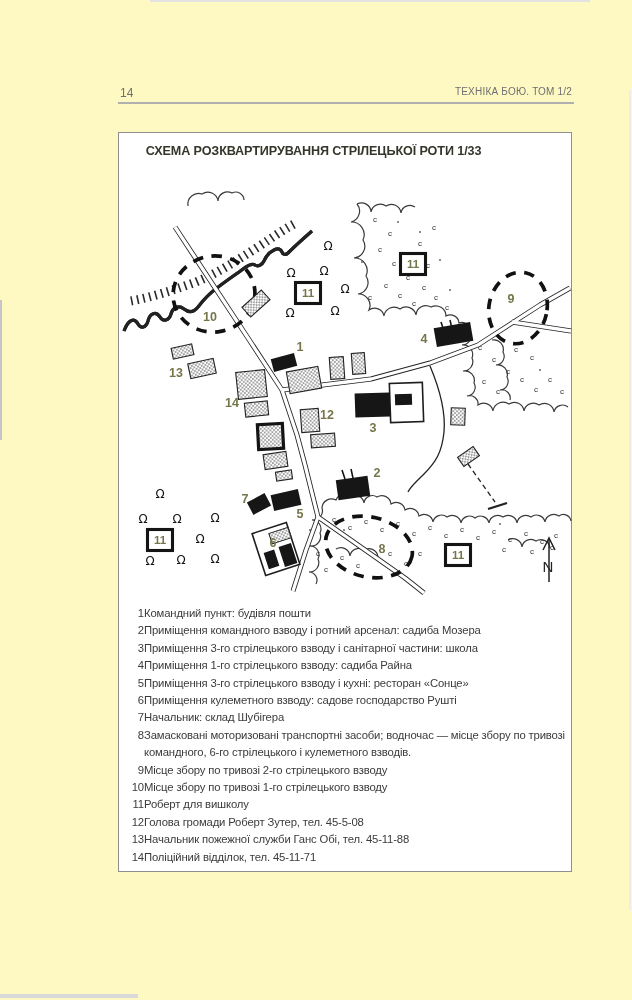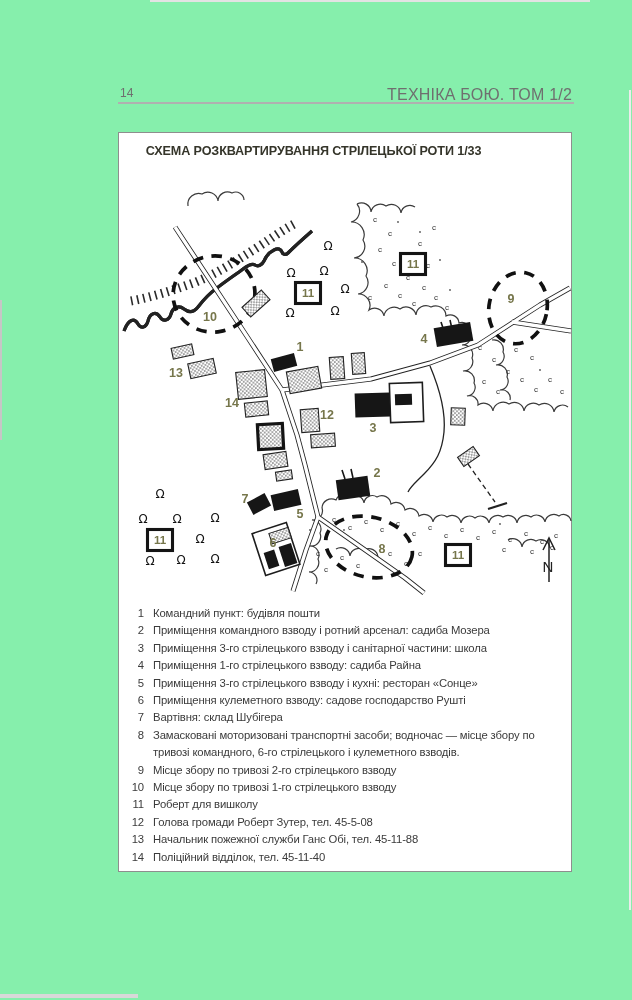--- a/index.html
+++ b/index.html
@@ -1,39 +1,39 @@
 <!DOCTYPE html>
 <html><head>
 <meta charset="utf-8">
 <style>
   html,body{margin:0;padding:0;background:#ffffff;}
-  #page{position:relative;width:632px;height:1000px;background:#86efac;overflow:hidden;
+  #page{position:relative;width:632px;height:1000px;background:#fef9c3;overflow:hidden;
         font-family:"Liberation Sans",sans-serif;}
   
   .edge-top{position:absolute;left:150px;top:0;width:440px;height:2px;background:#e3e3e3;}
   .edge-right{position:absolute;right:1px;top:90px;width:2px;height:820px;background:#ececec;}
   .edge-left{position:absolute;left:0;top:300px;width:2px;height:140px;background:#c6c6c6;}
   .edge-bottom{position:absolute;left:0;top:994px;width:138px;height:4px;background:#d8d8d8;}
 
   .header-pagenum{position:absolute;left:120px;top:86px;font-size:12px;color:#6f6f6f;}
-  .header-booktitle{position:absolute;right:60px;top:86px;font-size:16px;color:#6f6f6f;letter-spacing:.2px;}
+  .header-booktitle{position:absolute;right:60px;top:86px;font-size:10px;color:#6f6f6f;letter-spacing:.2px;}
   .header-rule{position:absolute;left:118px;top:102px;width:456px;height:2px;background:#b0b0b0;}
 
   .content-box{position:absolute;left:118px;top:132px;width:452px;height:738px;
                border:1.3px solid #8e8e8e;background:#fff;}
   .figure-title{position:absolute;left:118px;top:144px;width:391px;text-align:center;
                 font-size:12.6px;font-weight:bold;color:#35352a;letter-spacing:-0.1px;}
 
   .map-svg{position:absolute;left:0;top:0;width:632px;height:1000px;}
 
   .legend{position:absolute;left:118px;top:605px;width:448px;}
   .lrow{display:flex;align-items:flex-start;font-size:11.3px;line-height:17.4px;
         color:#3b3b3b;letter-spacing:-0.15px;}
   .lnum{flex:0 0 26px;text-align:right;}
-  .ltxt{margin-left:9px;flex:1;}
+  .ltxt{flex:1;}
 </style>
 </head>
 <body>
 
 <div id="page">
   <div class="edge-top"></div>
   <div class="edge-right"></div>
   <div class="edge-left"></div>
   <div class="edge-bottom"></div>
 
@@ -267,21 +267,21 @@
       <div class="lrow">
         <span class="lnum">5</span>
         <span class="ltxt">Приміщення 3-го стрілецького взводу і кухні: ресторан «Сонце»</span>
       </div>
       <div class="lrow">
         <span class="lnum">6</span>
         <span class="ltxt">Приміщення кулеметного взводу: садове господарство Рушті</span>
       </div>
       <div class="lrow">
         <span class="lnum">7</span>
-        <span class="ltxt">Вартівня: склад Шубігера</span>
+        <span class="ltxt">Начальник: склад Шубігера</span>
       </div>
       <div class="lrow">
         <span class="lnum">8</span>
         <span class="ltxt">Замасковані моторизовані транспортні засоби; водночас — місце збору по тривозі командного, 6-го стрілецького і кулеметного взводів.</span>
       </div>
       <div class="lrow">
         <span class="lnum">9</span>
         <span class="ltxt">Місце збору по тривозі 2-го стрілецького взводу</span>
       </div>
       <div class="lrow">
@@ -295,16 +295,16 @@
       <div class="lrow">
         <span class="lnum">12</span>
         <span class="ltxt">Голова громади Роберт Зутер, тел. 45-5-08</span>
       </div>
       <div class="lrow">
         <span class="lnum">13</span>
         <span class="ltxt">Начальник пожежної служби Ганс Обі, тел. 45-11-88</span>
       </div>
       <div class="lrow">
         <span class="lnum">14</span>
-        <span class="ltxt">Поліційний відділок, тел. 45-11-40</span>
+        <span class="ltxt">Поліційний відділок, тел. 45-11-71</span>
       </div>
     </div>
 </div>
 
 </body></html>

